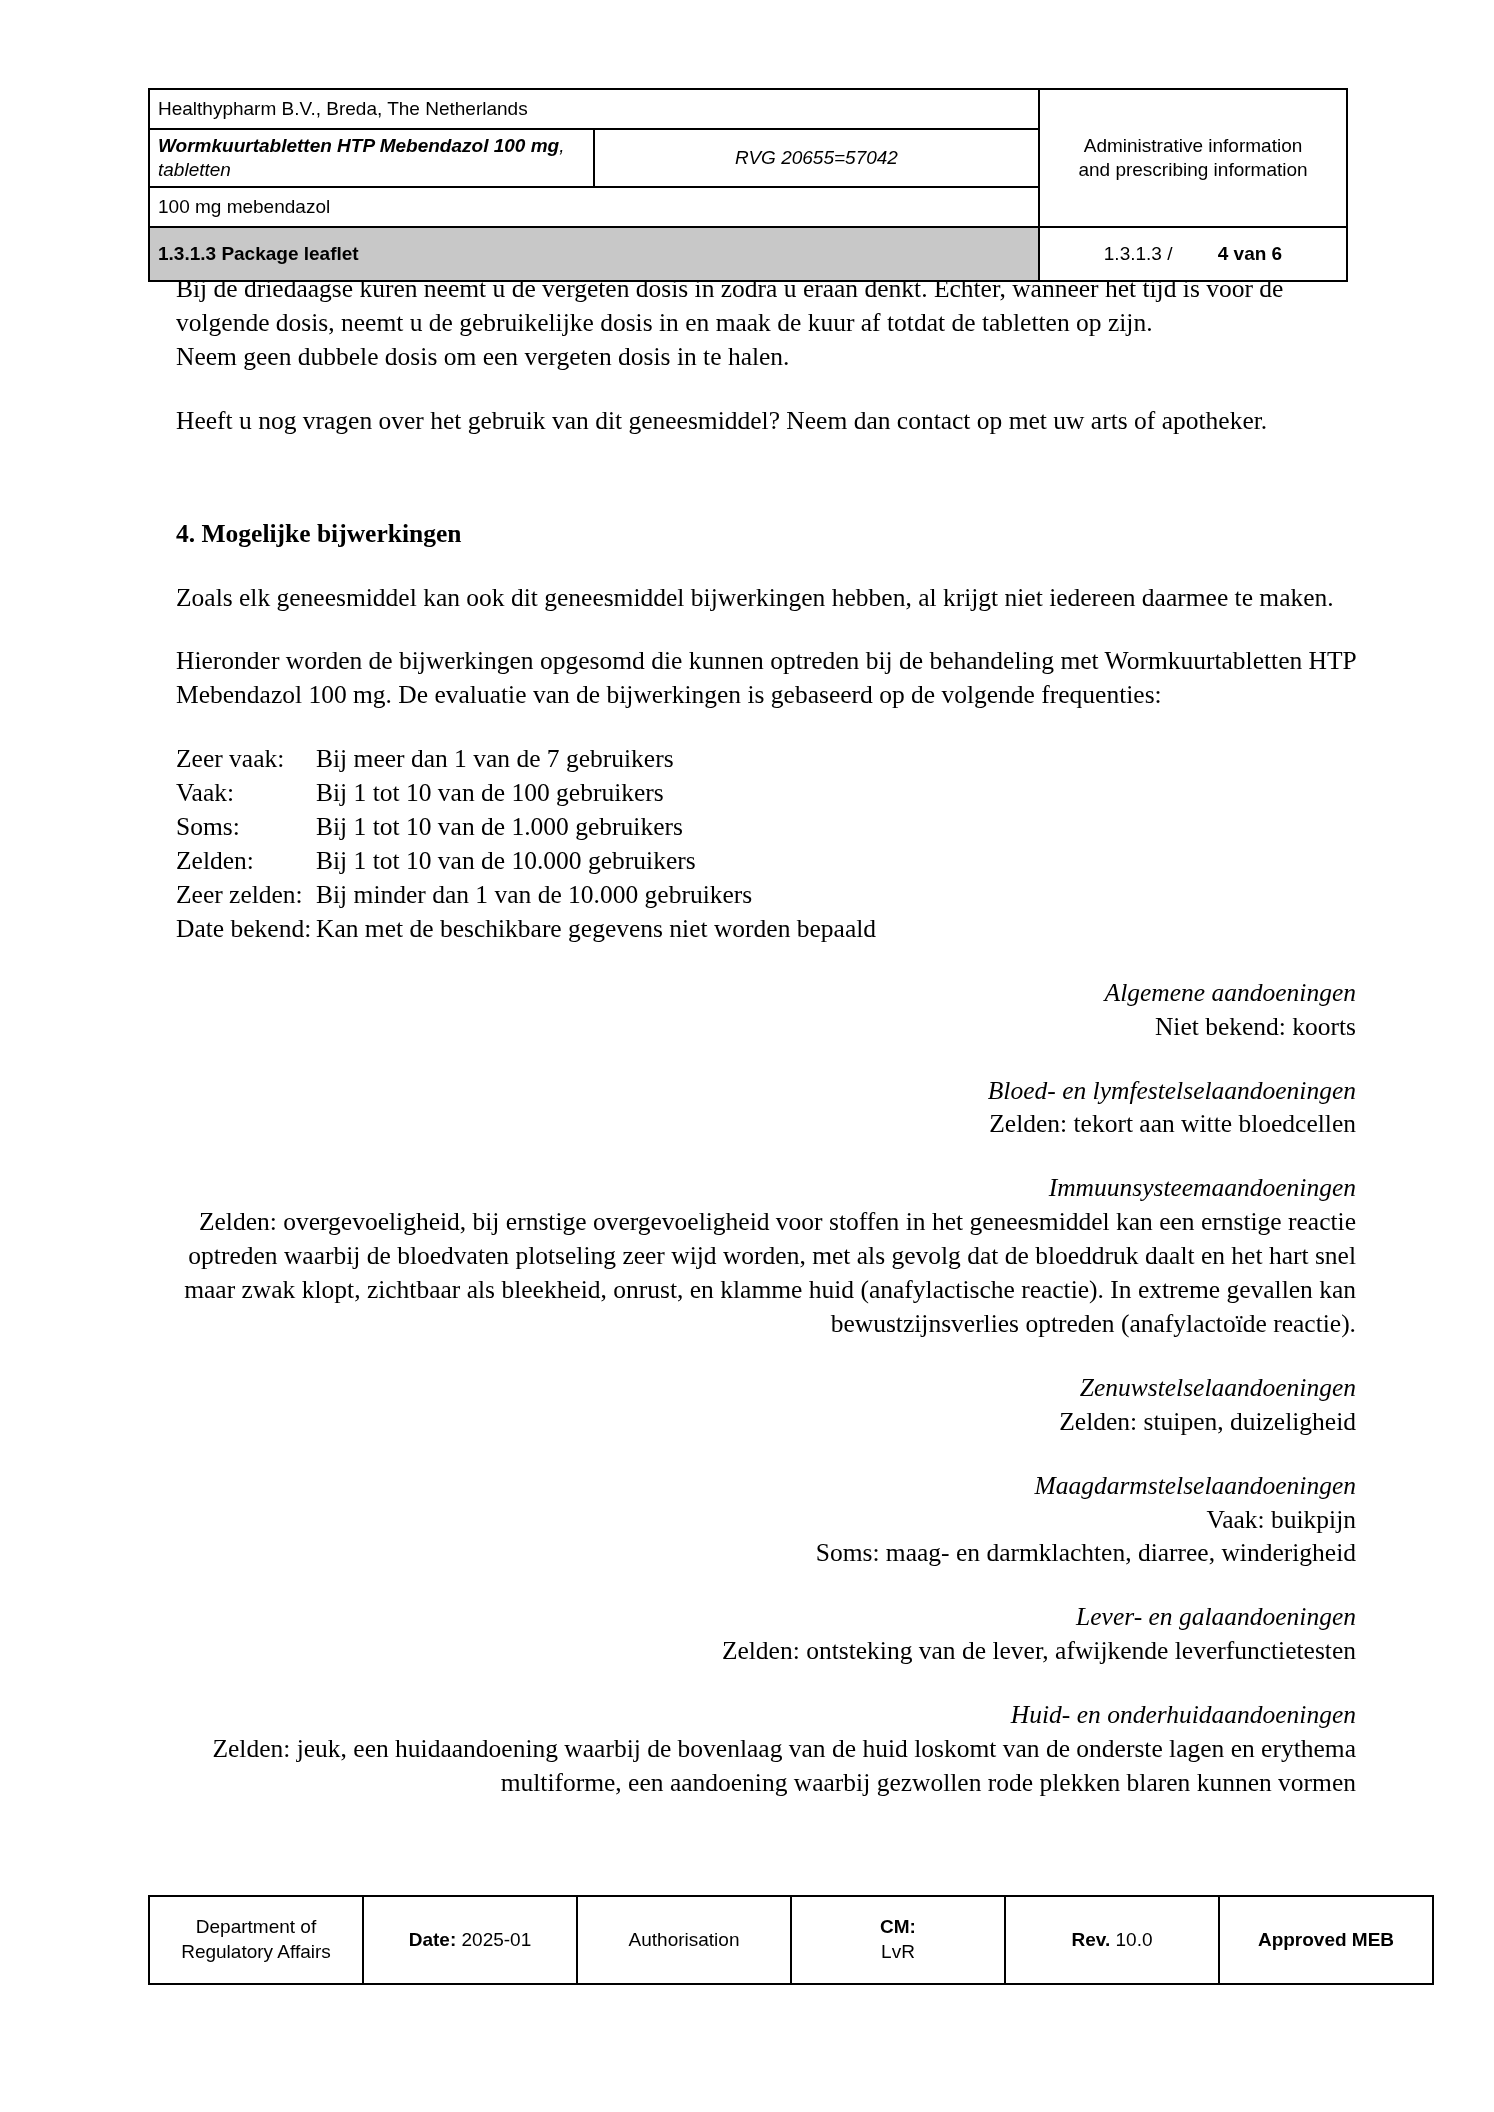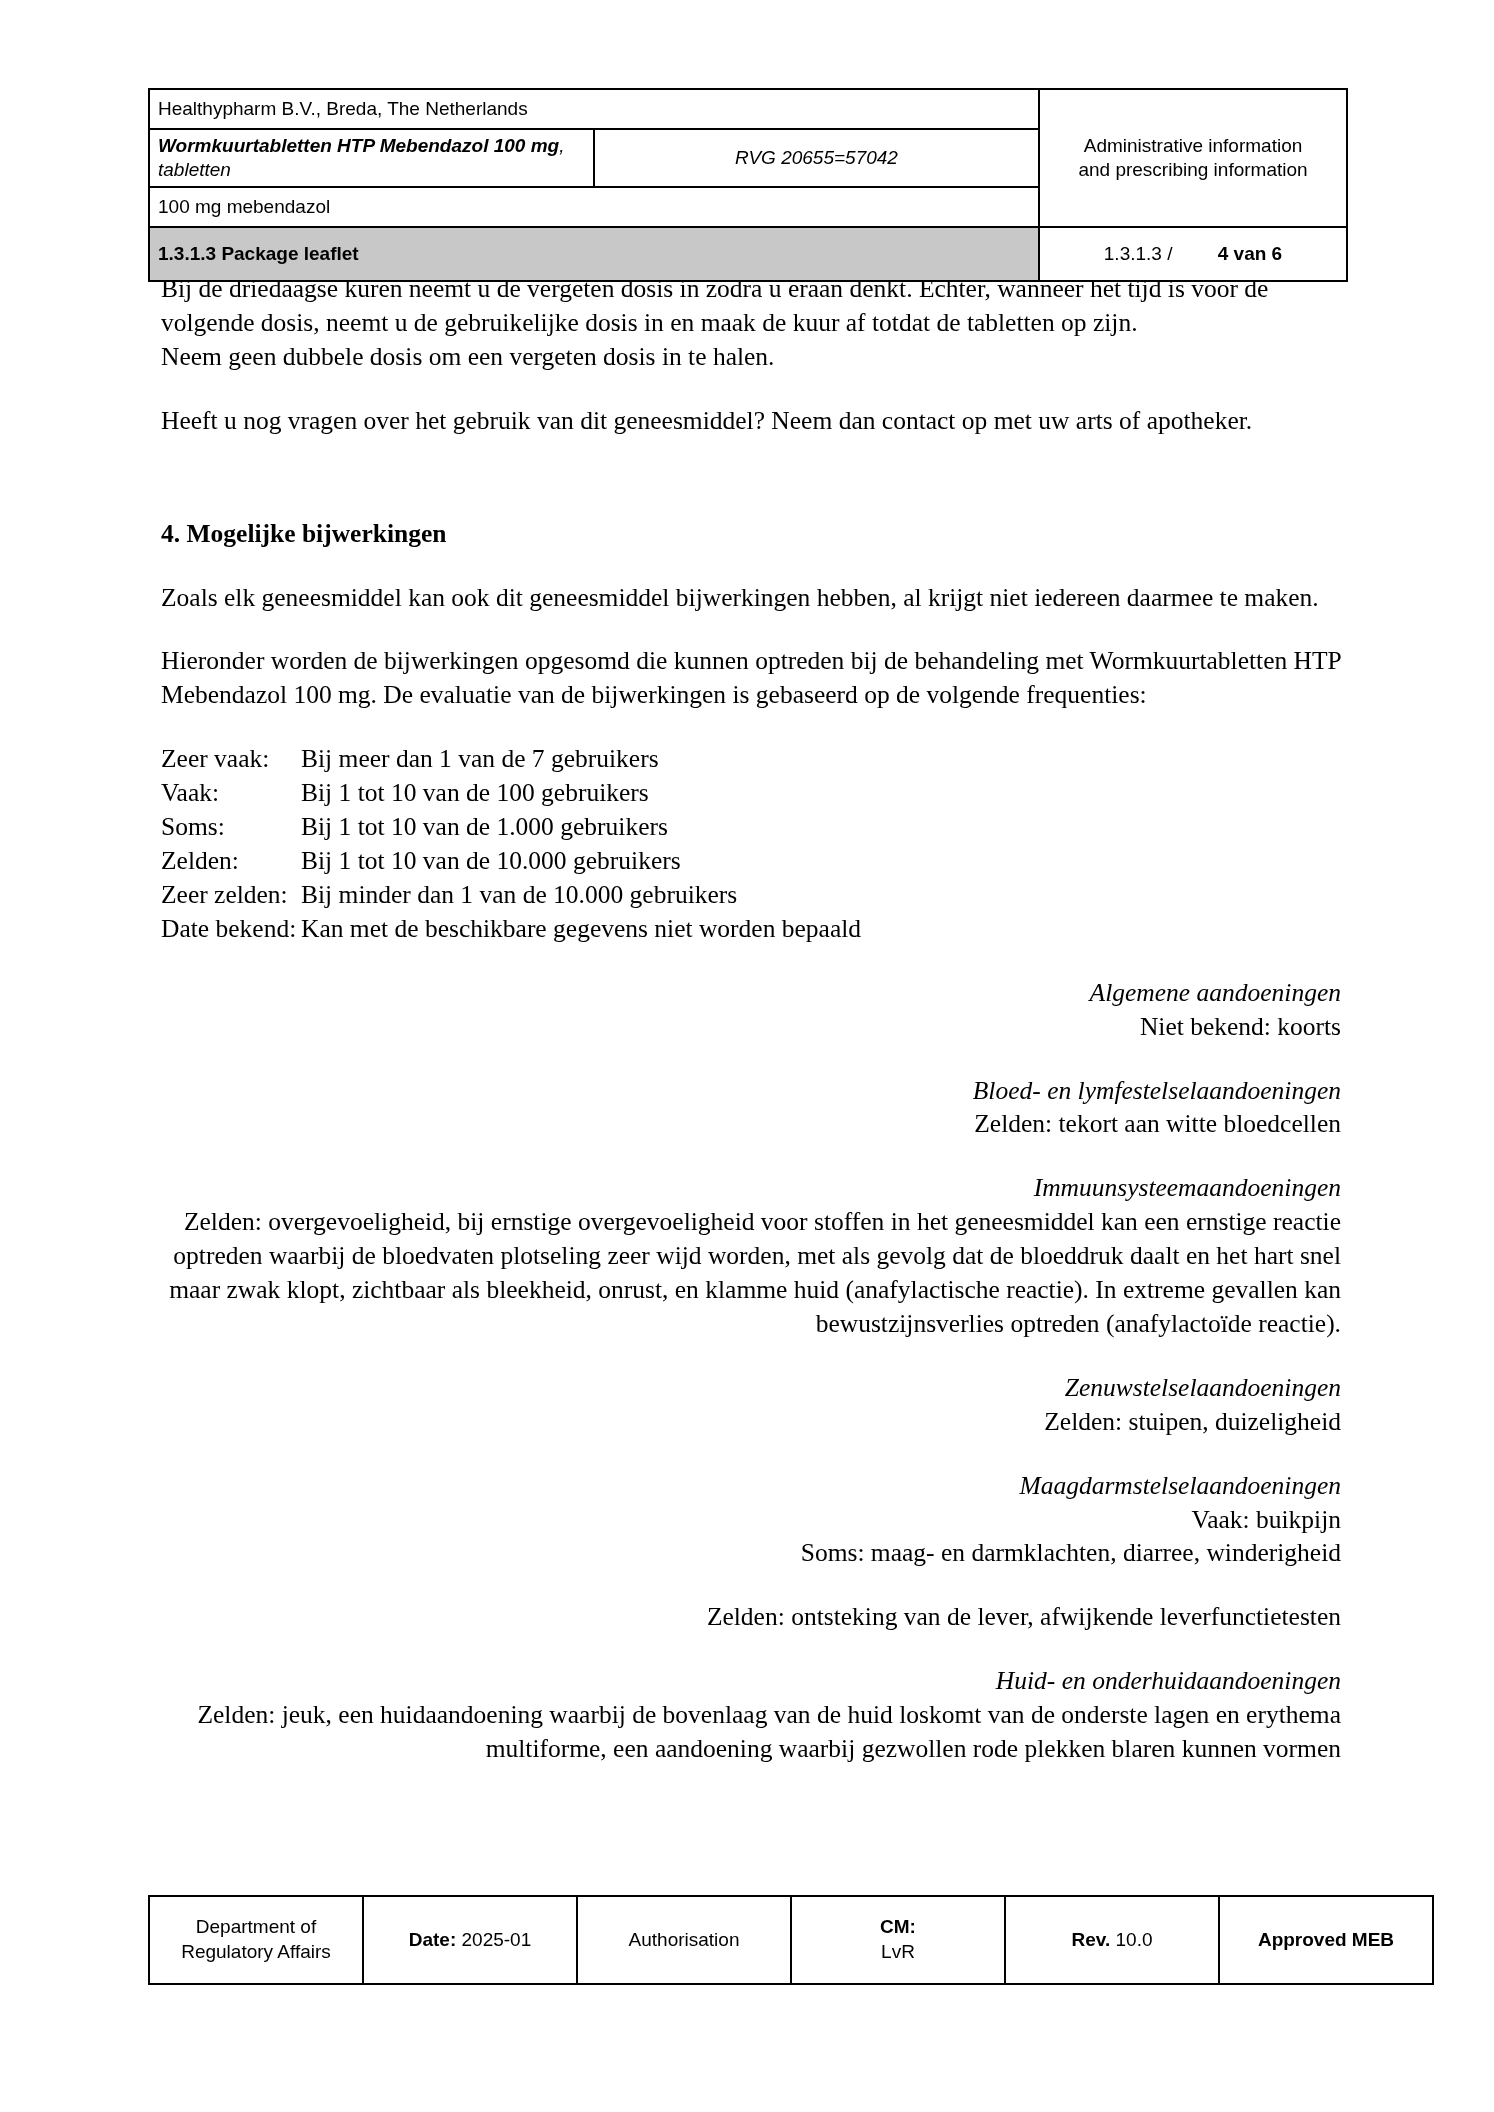--- a/index.html
+++ b/index.html
@@ -82,21 +82,21 @@
     white-space: nowrap;
   }
   .hdr-page .bold {
     font-weight: bold;
     margin-left: 40px;
   }
 
   
   .content {
     position: absolute;
-    left: 161px;
+    left: 176px;
     top: 272px;
     width: 1180px;
     font-size: 25.5px;
     line-height: 1.33;
   }
   .para {
     margin: 0;
     text-align: left;
   }
   .spacer-sm { height: 17px; }
@@ -282,20 +282,21 @@
 
     <div class="sae-group">
       <p class="sae-title">Maagdarmstelselaandoeningen</p>
       <p class="sae-body" style="white-space: pre-line;">Vaak: buikpijn
 Soms: maag- en darmklachten, diarree, winderigheid</p>
     </div>
 
     <div class="spacer-md"></div>
 
     <div class="sae-group">
+      <p class="sae-title">Lever- en galaandoeningen</p>
       <p class="sae-body">Zelden: ontsteking van de lever, afwijkende leverfunctietesten</p>
     </div>
 
     <div class="spacer-md"></div>
 
     <div class="sae-group">
       <p class="sae-title">Huid- en onderhuidaandoeningen</p>
       <p class="sae-body">Zelden: jeuk, een huidaandoening waarbij de bovenlaag van de huid loskomt van de onderste lagen en erythema multiforme, een aandoening waarbij gezwollen rode plekken blaren kunnen vormen</p>
     </div>
 

